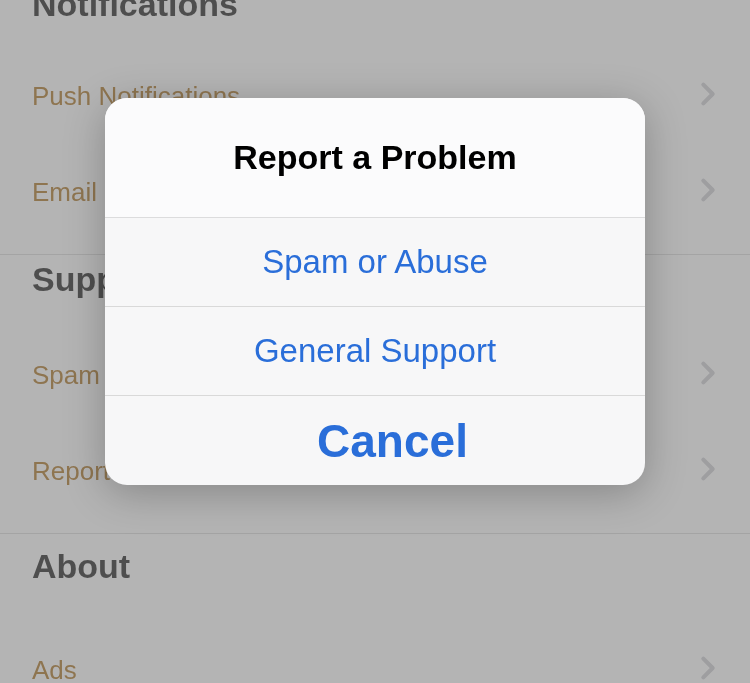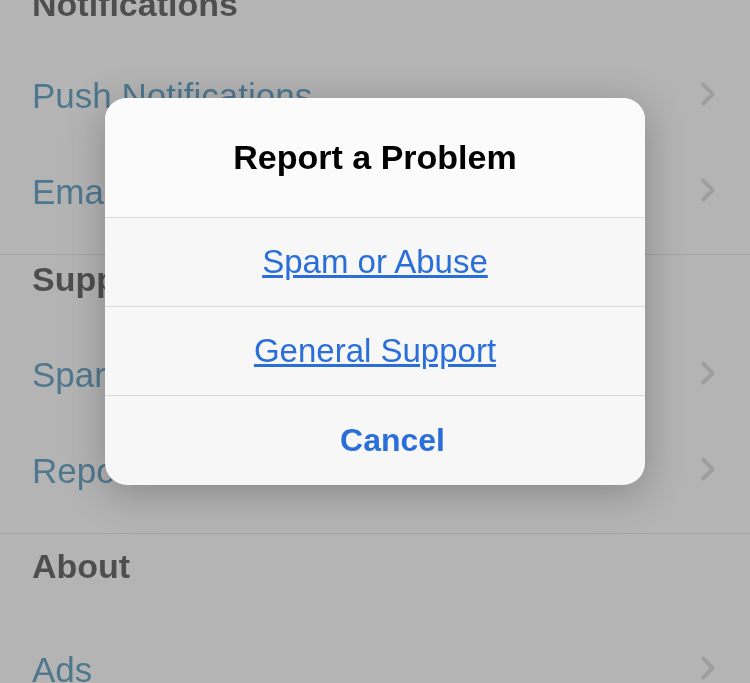--- a/index.html
+++ b/index.html
@@ -40,23 +40,23 @@
       margin-bottom:20px;
     }
     .list-item {
       display: flex;
       align-items: center;
       justify-content: space-between;
       padding: 0 28px 0 32px;
       height: 96px;
     }
     .list-item-label {
-      font-size: 35px;
+      font-size: 26px;
       font-weight: 400;
-      color: #0369a1;
+      color: #a16207;
     }
     .chevron {
       color: #c7c7cc;
     }
     .chevron svg {
       width: 28px;
       height: 28px;
       stroke: currentColor;
       fill: none;
       stroke-width: 3.5;
@@ -101,28 +101,27 @@
       height: 89px;
       display: flex;
       align-items: center;
       justify-content: center;
       font-size: 33px;
       font-weight: 400;
       color: #2a6ed9;
       border-bottom: 1px solid rgba(0,0,0,0.12);
       background: transparent;
       cursor: pointer;
-      text-decoration: underline;
     }
     .sheet-cancel {
       height: 89px;
       display: flex;
       align-items: center;
       justify-content: center;
-      font-size: 32px;
+      font-size: 46px;
       font-weight: 700;
       color: #2a6ed9;
       background: transparent;
       cursor: pointer;
       margin-left: 35px;
     }
   </style>
 </head>
 <body>
 

